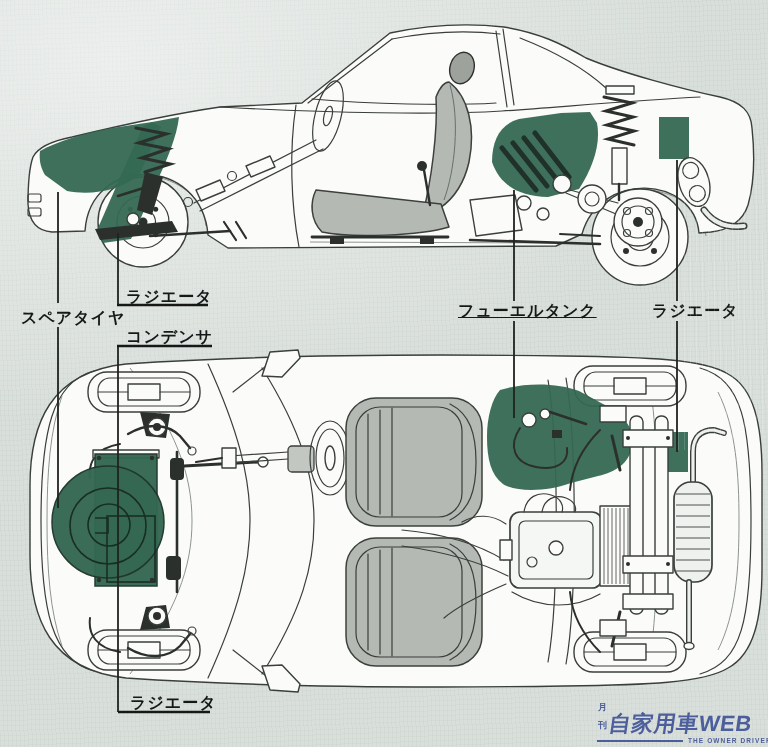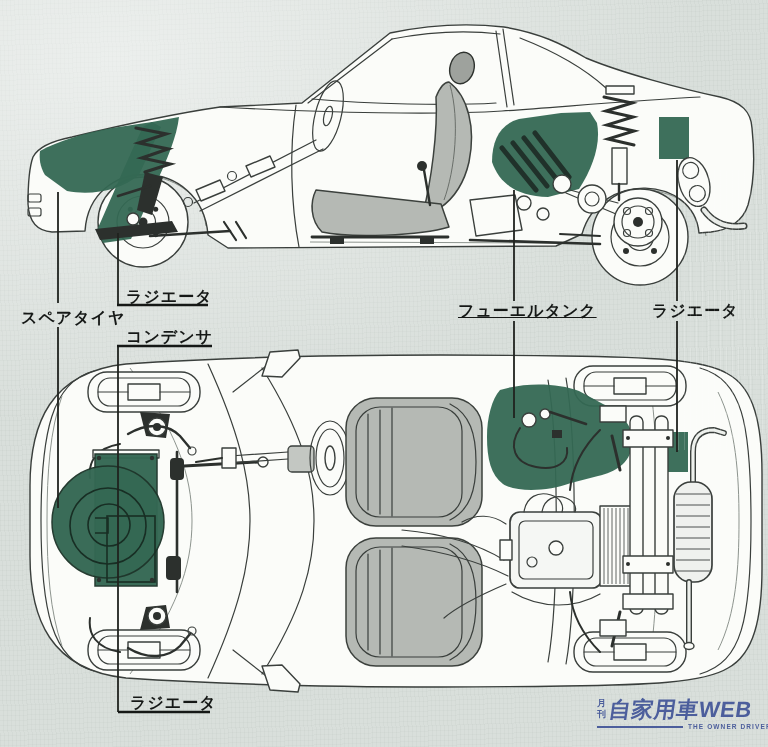--- a/index.html
+++ b/index.html
@@ -25,22 +25,22 @@
   svg{position:absolute;left:0;top:0;}
   .lbl{
     position:absolute;
     font-weight:700;font-size:16px;letter-spacing:1px;
     color:#151816;white-space:nowrap;line-height:1.1;
   }
   
   .logo{position:absolute;left:597px;top:698px;width:166px;color:#4c5e9c;}
   .logo-row1{display:flex;align-items:flex-end;}
   .logo-prefix{
-    font-size:9px;line-height:11px;font-weight:700;width:10px;
-    word-break:break-all;margin-right:2px;margin-bottom:1px;
+    font-size:9px;line-height:18px;font-weight:700;width:10px;
+    word-break:break-all;margin-right:2px;margin-bottom:1px;text-align:right;
   }
   .logo-main{
     font-size:22px;font-weight:800;line-height:1;
     transform:skewX(-8deg);letter-spacing:0.5px;
   }
   .logo-row2{display:flex;align-items:center;margin-top:2px;}
   .logo-line{flex:0 0 86px;border-top:2px solid #4c5e9c;margin-right:5px;}
   .logo-tagline{font-size:6.5px;font-weight:700;letter-spacing:1.1px;white-space:nowrap;}
 
   

